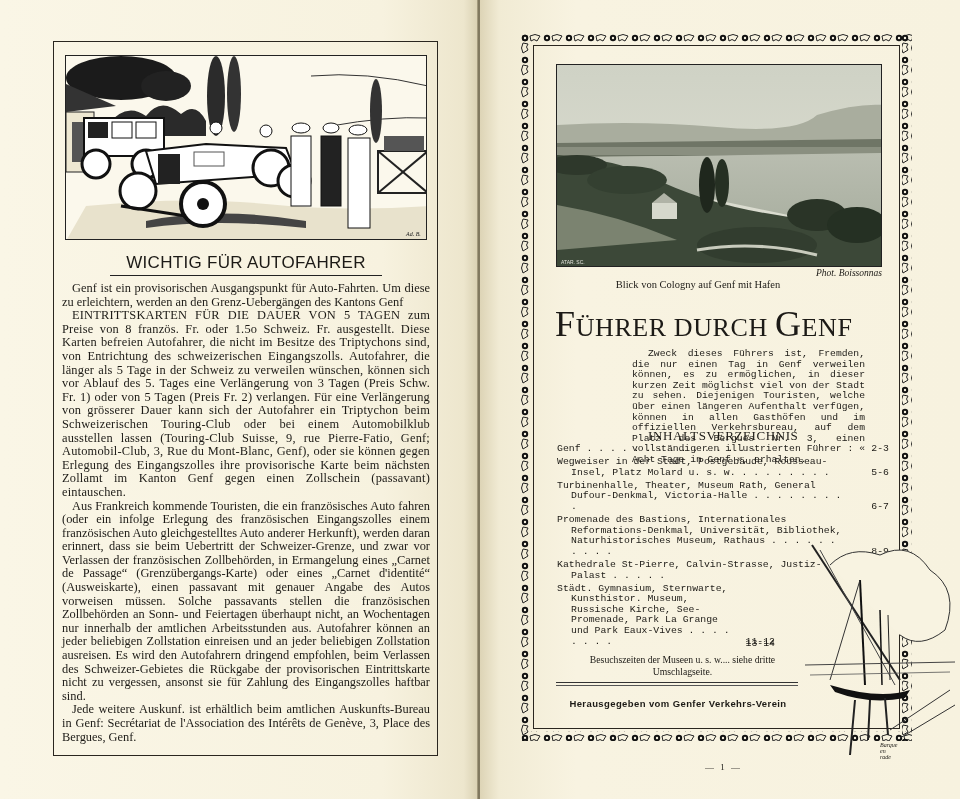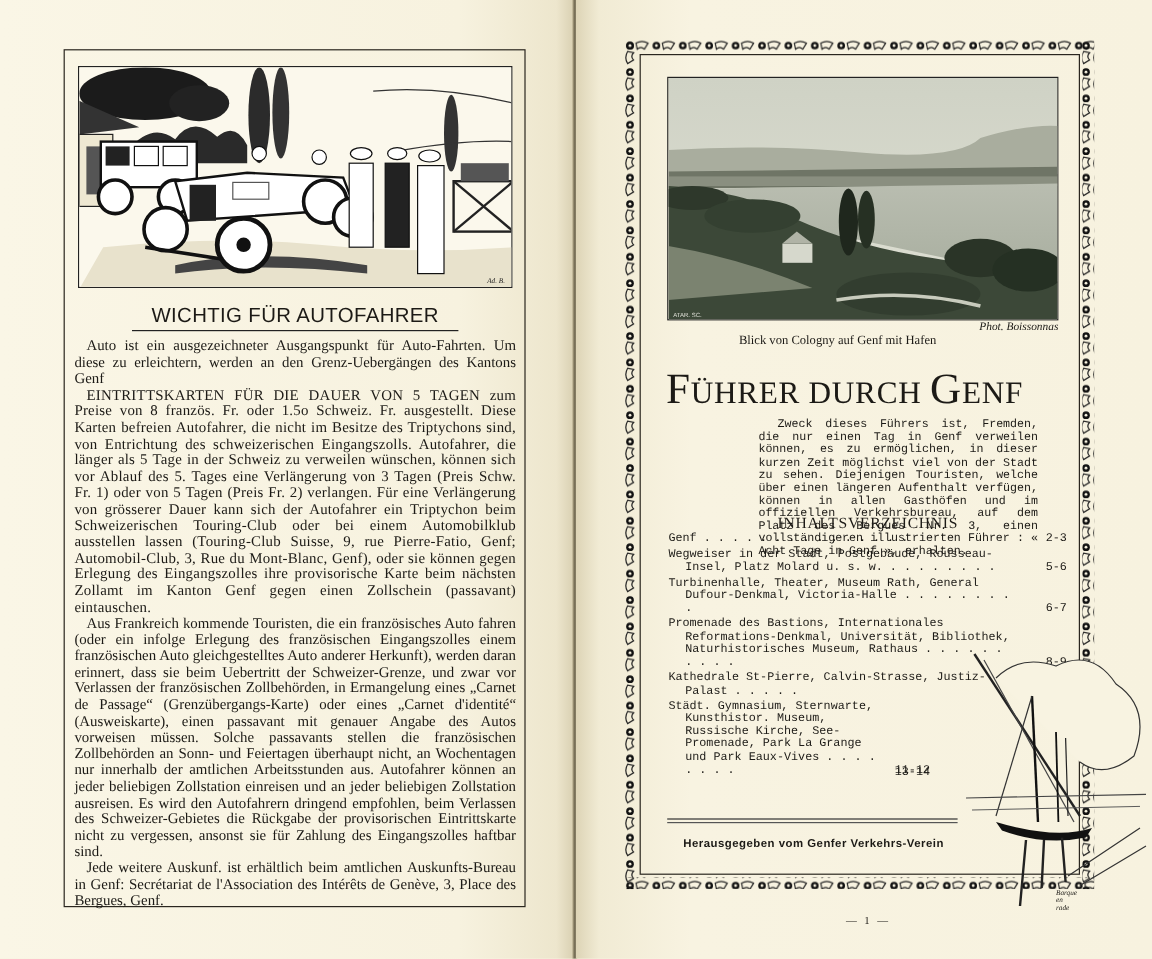--- a/index.html
+++ b/index.html
@@ -123,21 +123,21 @@
       </g>
 
       <rect x="318" y="80" width="40" height="15" fill="#555"></rect>
       <text x="340" y="180" font-size="6" font-style="italic" fill="#222" font-family="Liberation Serif, serif">Ad. B.</text>
     </svg>
   </div>
 
   <div class="left-title">WICHTIG FÜR AUTOFAHRER</div>
 
   <div class="left-body">
-    <p>Auto ist ein ausgezeichneter Ausgangspunkt für Auto-Fahrten. Um diese zu erleichtern, werden an den Grenz-Uebergängen des Kantons Genf</p>
+    <p>Genf ist ein provisorischen Ausgangspunkt für Auto-Fahrten. Um diese zu erleichtern, werden an den Grenz-Uebergängen des Kantons Genf</p>
     <p class="caps">EINTRITTSKARTEN FÜR DIE DAUER VON 5 TAGEN zum Preise von 8 französ. Fr. oder 1.5o Schweiz. Fr. ausgestellt. Diese Karten befreien Autofahrer, die nicht im Besitze des Triptychons sind, von Entrichtung des schweizerischen Eingangszolls. Autofahrer, die länger als 5 Tage in der Schweiz zu verweilen wünschen, können sich vor Ablauf des 5. Tages eine Verlängerung von 3 Tagen (Preis Schw. Fr. 1) oder von 5 Tagen (Preis Fr. 2) verlangen. Für eine Verlängerung von grösserer Dauer kann sich der Autofahrer ein Triptychon beim Schweizerischen Touring-Club oder bei einem Automobilklub ausstellen lassen (Touring-Club Suisse, 9, rue Pierre-Fatio, Genf; Automobil-Club, 3, Rue du Mont-Blanc, Genf), oder sie können gegen Erlegung des Eingangszolles ihre provisorische Karte beim nächsten Zollamt im Kanton Genf gegen einen Zollschein (passavant) eintauschen.</p>
     <p>Aus Frankreich kommende Touristen, die ein französisches Auto fahren (oder ein infolge Erlegung des französischen Eingangszolles einem französischen Auto gleichgestelltes Auto anderer Herkunft), werden daran erinnert, dass sie beim Uebertritt der Schweizer-Grenze, und zwar vor Verlassen der französischen Zollbehörden, in Ermangelung eines „Carnet de Passage“ (Grenzübergangs-Karte) oder eines „Carnet d'identité“ (Ausweiskarte), einen passavant mit genauer Angabe des Autos vorweisen müssen. Solche passavants stellen die französischen Zollbehörden an Sonn- und Feiertagen überhaupt nicht, an Wochentagen nur innerhalb der amtlichen Arbeitsstunden aus. Autofahrer können an jeder beliebigen Zollstation einreisen und an jeder beliebigen Zollstation ausreisen. Es wird den Autofahrern dringend empfohlen, beim Verlassen des Schweizer-Gebietes die Rückgabe der provisorischen Eintrittskarte nicht zu vergessen, ansonst sie für Zahlung des Eingangszolles haftbar sind.</p>
     <p>Jede weitere Auskunf. ist erhältlich beim amtlichen Auskunfts-Bureau in Genf: Secrétariat de l'Association des Intérêts de Genève, 3, Place des Bergues, Genf.</p>
   </div>
 
   <div class="gutter"></div>
 
   <div class="page-right"></div>
 
   <svg class="orn-border" width="392" height="708" viewBox="0 0 392 708">
@@ -230,20 +230,21 @@
     </div>
     <div class="toc-row narrow">
       <span>Städt. Gymnasium, Sternwarte, Kunsthistor. Museum, Russische Kirche, See-Promenade, Park La Grange und Park Eaux-Vives . . . . . . . .</span>
       <span class="pages">11-12</span>
     </div>
     <div class="toc-row narrow">
       <span class="pages">13-14</span>
     </div>
   </div>
 
+  <div class="toc-note">Besuchszeiten der Museen u. s. w.... siehe dritte Umschlagseite.</div>
   <div class="rule"></div>
   <div class="publisher">Herausgegeben vom Genfer Verkehrs-Verein</div>
 
   <svg class="sailboat" width="160" height="220" viewBox="0 0 160 220">
     <path d="M30 25 Q50 5 80 15 Q110 0 130 30 Q160 50 145 90 Q120 110 100 95" fill="#f8f3e1" stroke="#333" stroke-width="1"></path>
     <line x1="12" y1="5" x2="100" y2="140" stroke="#222" stroke-width="2"></line>
     <line x1="20" y1="10" x2="95" y2="145" stroke="#444" stroke-width="1"></line>
     <line x1="60" y1="40" x2="65" y2="145" stroke="#111" stroke-width="2"></line>
     <line x1="80" y1="70" x2="82" y2="145" stroke="#111" stroke-width="1.5"></line>
     <line x1="88" y1="75" x2="90" y2="140" stroke="#222" stroke-width="1"></line>

